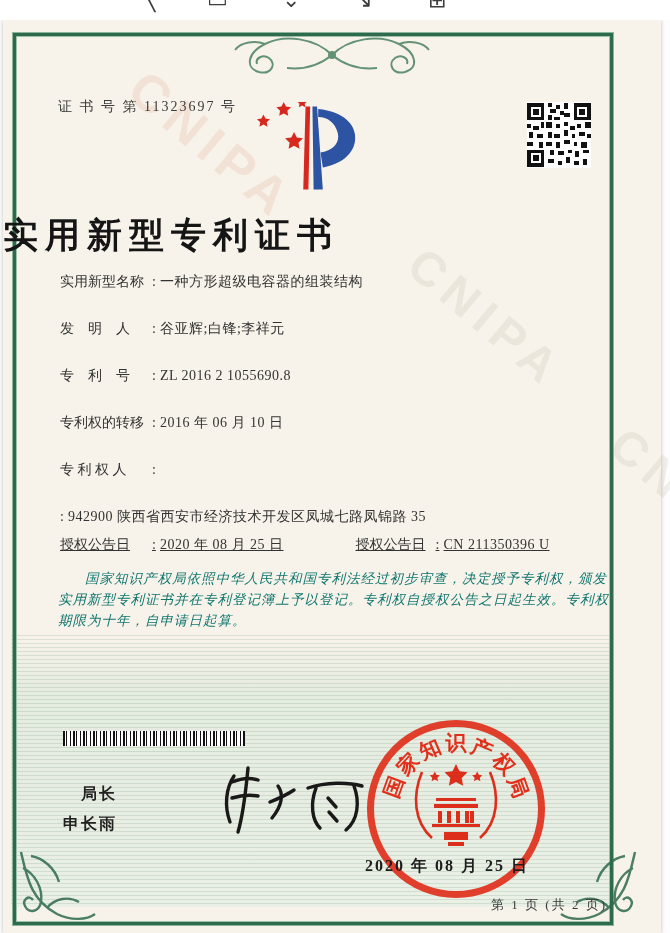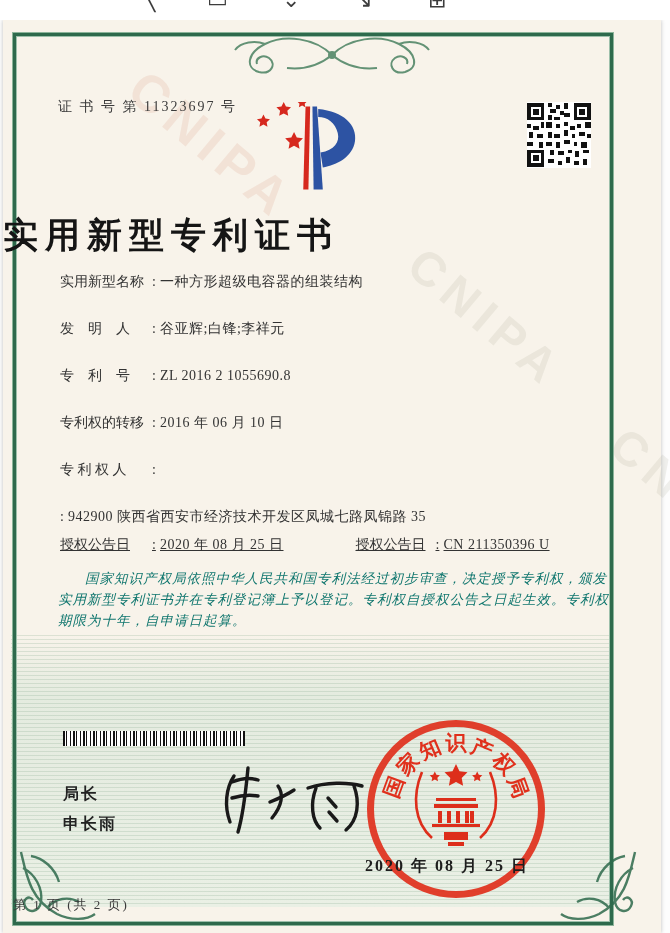--- a/index.html
+++ b/index.html
@@ -59,42 +59,42 @@
 
   
   .paras{position:absolute;left:55px;top:540px;width:560px;z-index:3;
          font-size:13.5px;line-height:21px;color:#0f766e;font-style:italic;letter-spacing:1px;margin-top:8px;}
   .paras p{margin:0;text-indent:2em;}
 
   .barcode{position:absolute;left:60px;top:711px;width:182px;height:15px;z-index:3;
     background:repeating-linear-gradient(90deg,#111 0 2px,#fff 2px 3px,#111 3px 4px,#fff 4px 7px,#111 7px 8px,#fff 8px 10px);}
 
   .director{position:absolute;left:60px;top:764px;z-index:3;font-size:16px;font-weight:bold;
-            font-family:Liberation Sans, sans-serif;color:#222;}
+            font-family:Liberation Sans, sans-serif;color:#222;text-align:right;}
   .director div{margin-bottom:9px;letter-spacing:2px;}
   .signature{position:absolute;left:205px;top:742px;z-index:4;}
 
   
   .seal{position:absolute;left:364px;top:700px;width:178px;height:178px;z-index:3;}
   .seal .ring{position:absolute;left:0;top:0;width:164px;height:164px;border:7px solid #e0301c;
               border-radius:50%;opacity:.92;}
   .seal .schar{position:absolute;left:78px;top:78px;width:22px;height:22px;font-size:21px;
                font-weight:bold;color:#e0301c;text-align:center;line-height:22px;}
   .seal .schar:nth-of-type(1){transform:translate(-62px,-22px) rotate(-70deg);}
   .seal .schar:nth-of-type(2){transform:translate(-48px,-45px) rotate(-47deg);}
   .seal .schar:nth-of-type(3){transform:translate(-26px,-60px) rotate(-23deg);}
   .seal .schar:nth-of-type(4){transform:translate(0px,-66px) rotate(0deg);}
   .seal .schar:nth-of-type(5){transform:translate(26px,-60px) rotate(23deg);}
   .seal .schar:nth-of-type(6){transform:translate(48px,-45px) rotate(47deg);}
   .seal .schar:nth-of-type(7){transform:translate(62px,-22px) rotate(70deg);}
   .seal .emblem{position:absolute;left:39px;top:34px;}
   .seal-date{position:absolute;left:362px;top:836px;z-index:5;font-size:16px;color:#1d1d1d;
              letter-spacing:2px;font-weight:bold;}
 
-  .page-num{position:absolute;left:10px;top:876px;width:594px;text-align:left;z-index:3;
+  .page-num{position:absolute;left:10px;top:876px;width:594px;text-align:right;z-index:3;
             font-size:13px;color:#3a3a3a;letter-spacing:2px;}
   .cont-note{position:absolute;left:10px;top:912px;width:594px;text-align:center;z-index:3;
              font-size:15px;font-style:italic;color:#2e2e2e;letter-spacing:3px;}
 </style>
 </head>
 <body>
 
 <div class="stage">
 
   <div class="toolbar">

